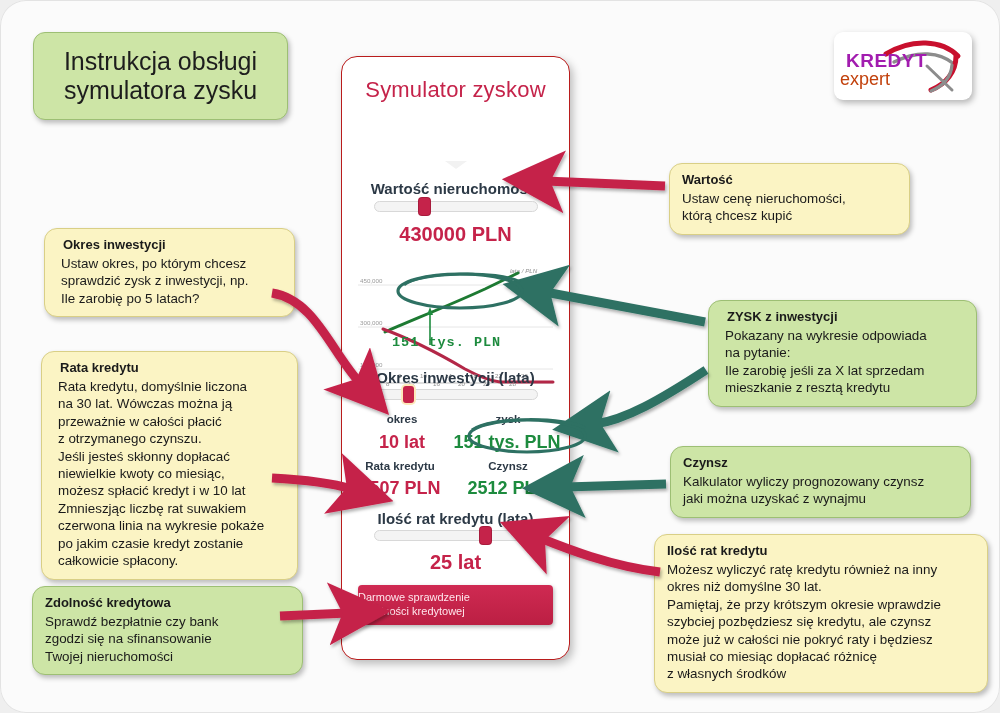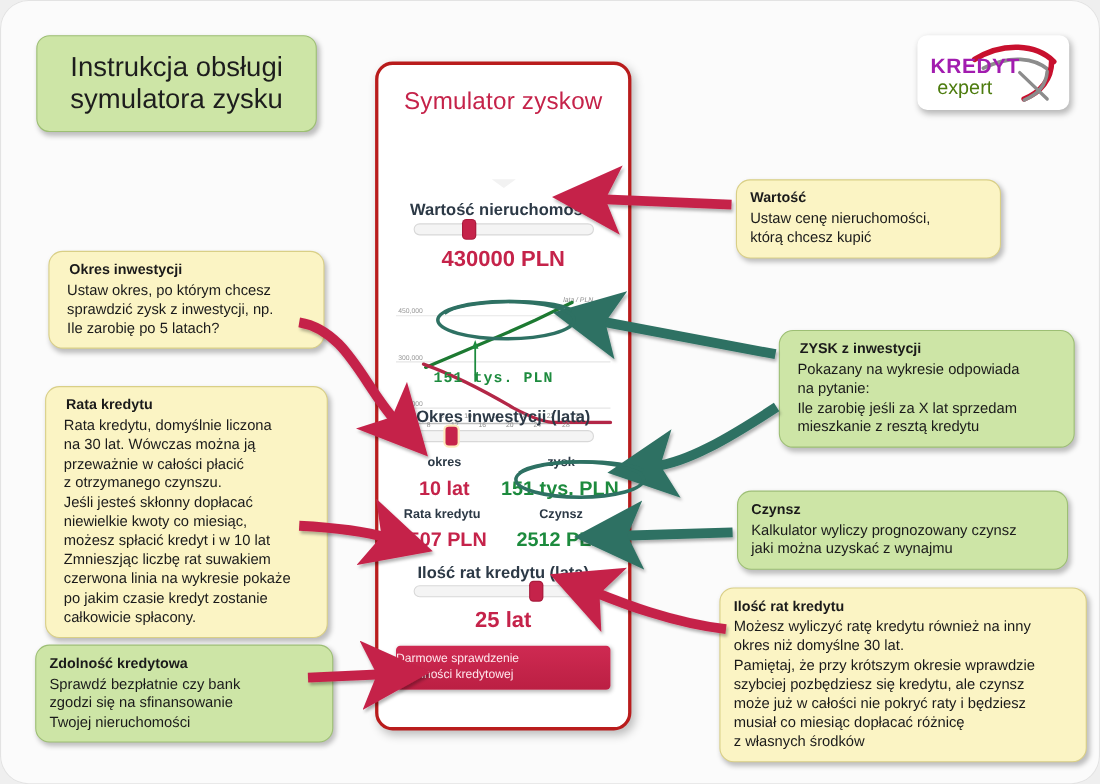--- a/index.html
+++ b/index.html
@@ -32,21 +32,21 @@
     position:absolute;right:28px;top:32px;width:138px;height:68px;
     background:#ffffff;border-radius:9px;
     box-shadow:2px 3px 6px rgba(0,0,0,.28);
     overflow:hidden;
   }
   .logo-card svg{position:absolute;inset:0;}
 
   
   .phone{
     position:absolute;left:341px;top:56px;width:227px;height:602px;
-    background:#ffffff;border:3px solid #b91c1c;border-radius:16px;
+    background:#ffffff;border:1px solid #b91c1c;border-radius:16px;
     box-shadow:3px 4px 9px rgba(0,0,0,.25);
   }
   .phone-title{
     position:absolute;left:0;right:0;top:20px;text-align:center;
     font-size:22px;color:#c5234a;letter-spacing:.2px;
   }
   .phone-notch{
     position:absolute;left:50%;top:104px;transform:translateX(-50%);
     width:0;height:0;border-left:11px solid transparent;border-right:11px solid transparent;
     border-top:8px solid #f2f2f2;
@@ -120,21 +120,21 @@
 
   <div class="logo-card">
     <svg viewBox="0 0 138 68" width="138" height="68">
       <path d="M52 22 C78 6, 108 8, 124 24" stroke="#c8102e" stroke-width="5" fill="none" stroke-linecap="round"></path>
       <path d="M60 30 C84 18, 106 20, 120 32" stroke="#8c8c8c" stroke-width="3.4" fill="none" stroke-linecap="round"></path>
       <path d="M122 24 C122 40, 112 52, 97 58" stroke="#c8102e" stroke-width="5" fill="none" stroke-linecap="round"></path>
       <path d="M118 33 C117 45, 109 54, 97 59" stroke="#8c8c8c" stroke-width="3.2" fill="none" stroke-linecap="round"></path>
       <path d="M93 34 L118 58" stroke="#8c8c8c" stroke-width="3" fill="none" stroke-linecap="round"></path>
     </svg>
     <div style="position:absolute;left:12px;top:18px;font-size:19px;font-weight:bold;letter-spacing:.5px;color:#a21caf;">KREDYT</div>
-    <div style="position:absolute;left:18px;top:37px;font-size:18px;color:#4d7c0f;">expert</div>
+    <div style="position:absolute;left:6px;top:37px;font-size:18px;color:#c2410c;">expert</div>
   </div>
 
   <div class="phone">
 
     <div class="phone-title">Symulator zyskow</div>
     <div class="phone-notch"></div>
 
     <div class="sect-label" style="top:123px;">Wartość nieruchomości</div>
     <div class="slider" style="left:32px;top:144px;width:162px;">
       <div class="knob" style="left:44px;"></div>

